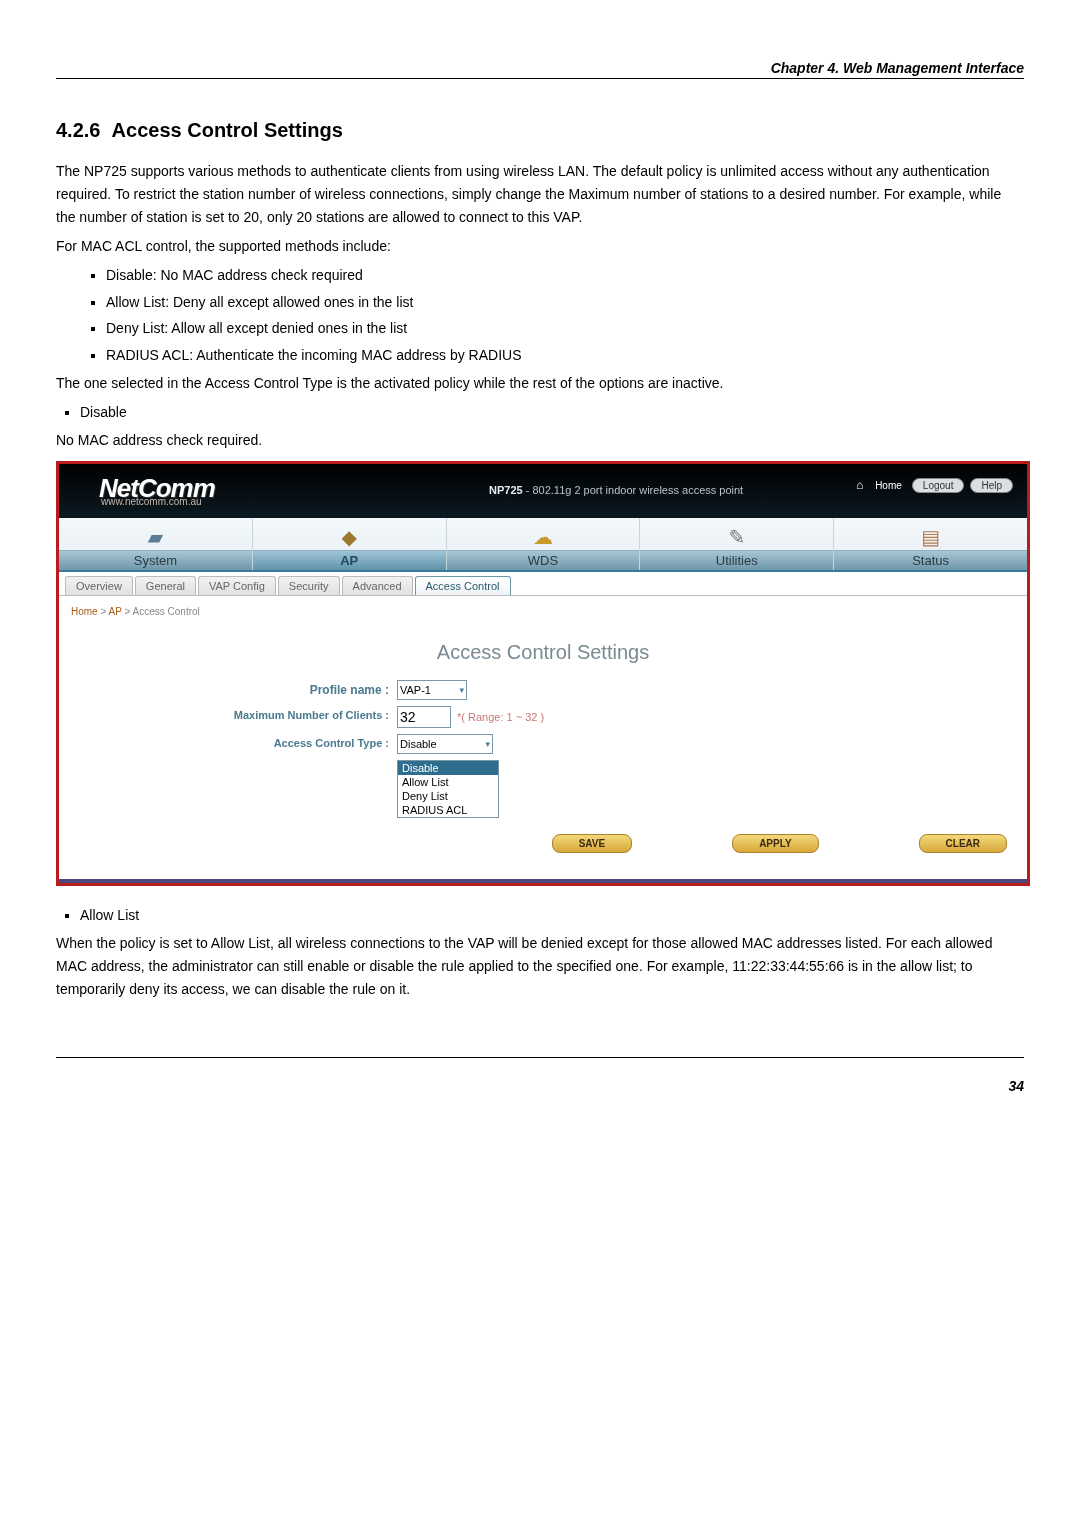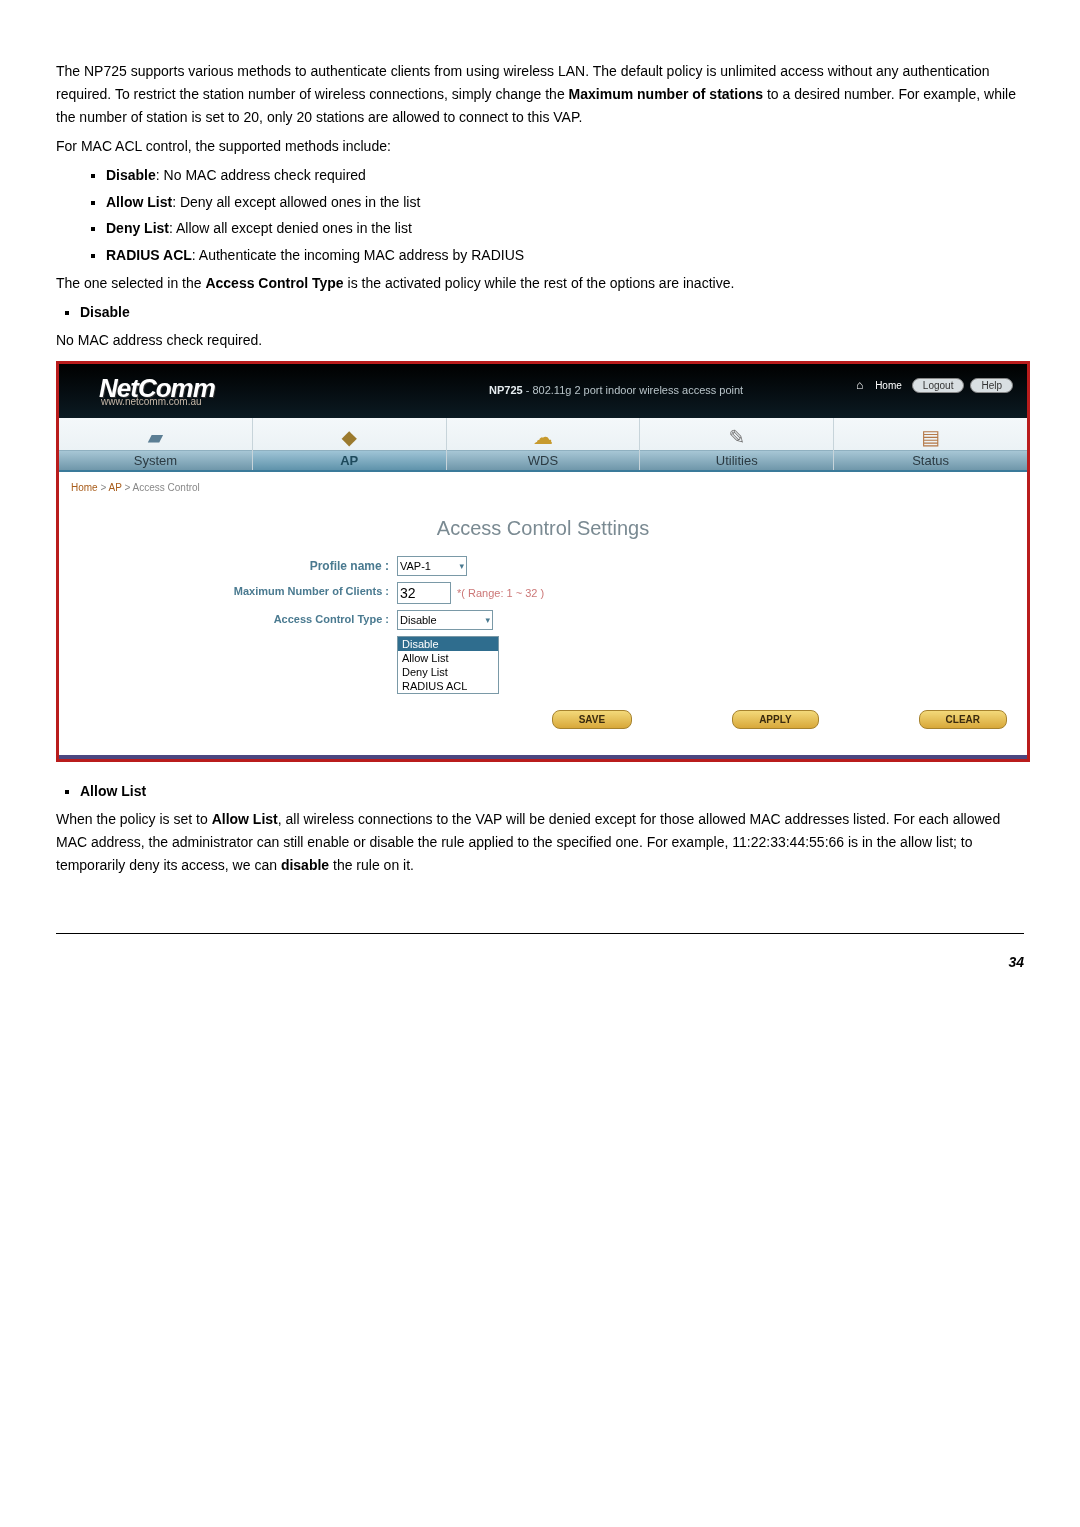--- a/index.html
+++ b/index.html
@@ -36,21 +36,21 @@
     margin: 4px 0 6px 0;
     padding-left: 50px;
   }
   ul.square li {
     margin: 4px 0;
     line-height: 1.6;
   }
   ul.square.tight {
     padding-left: 24px;
   }
-  .bold { font-weight: bold; }
+  .bold { font-weight: normal; }
 
   
   .ui {
     margin: 8px 0 18px 0;
     border: 3px solid #b91c1c;
     background: #fff;
     width: 100%;
   }
   .ui-header {
     background: linear-gradient(#000,#0b1a22);
@@ -258,21 +258,25 @@
     text-align:right;
     font-style:italic;
     font-weight:bold;
     padding-top:20px;
   }
 </style>
 </head>
 <body>
 
 <div class="page">
-
+  <div class="chapter-line">Chapter 4. Web Management Interface</div>
+
+  <h2 class="section">
+    <span>4.2.6</span>&nbsp;&nbsp;<span>Access Control Settings</span>
+  </h2>
 
   <p class="body">
     <span>The NP725 supports various methods to authenticate clients from using wireless LAN. The default policy is unlimited access without any authentication required. To restrict the station number of wireless connections, simply change the </span><span class="bold">Maximum number of stations</span><span> to a desired number. For example, while the number of station is set to 20, only 20 stations are allowed to connect to this VAP.</span>
   </p>
   <p class="body">For MAC ACL control, the supported methods include:</p>
 
   <ul class="square">
     <li><span class="bold">Disable</span><span>: No MAC address check required</span></li>
     <li><span class="bold">Allow List</span><span>: Deny all except allowed ones in the list</span></li>
     <li><span class="bold">Deny List</span><span>: Allow all except denied ones in the list</span></li>
@@ -321,20 +325,28 @@
       <div class="ui-nav-item">
         <div class="ui-nav-ico" style="color:#777;">✎</div>
         <div class="ui-nav-label">Utilities</div>
       </div>
       <div class="ui-nav-item">
         <div class="ui-nav-ico" style="color:#b57a4a;">▤</div>
         <div class="ui-nav-label">Status</div>
       </div>
     </div>
 
+    <div class="ui-tabs">
+      <div class="ui-tab">Overview</div>
+      <div class="ui-tab">General</div>
+      <div class="ui-tab">VAP Config</div>
+      <div class="ui-tab">Security</div>
+      <div class="ui-tab">Advanced</div>
+      <div class="ui-tab active">Access Control</div>
+    </div>
 
     <div class="ui-crumb">
       <span class="lnk">Home</span>
       &gt;
       <span class="lnk">AP</span>
       &gt;
       <span>Access Control</span>
     </div>
 
     <div class="ui-content">

